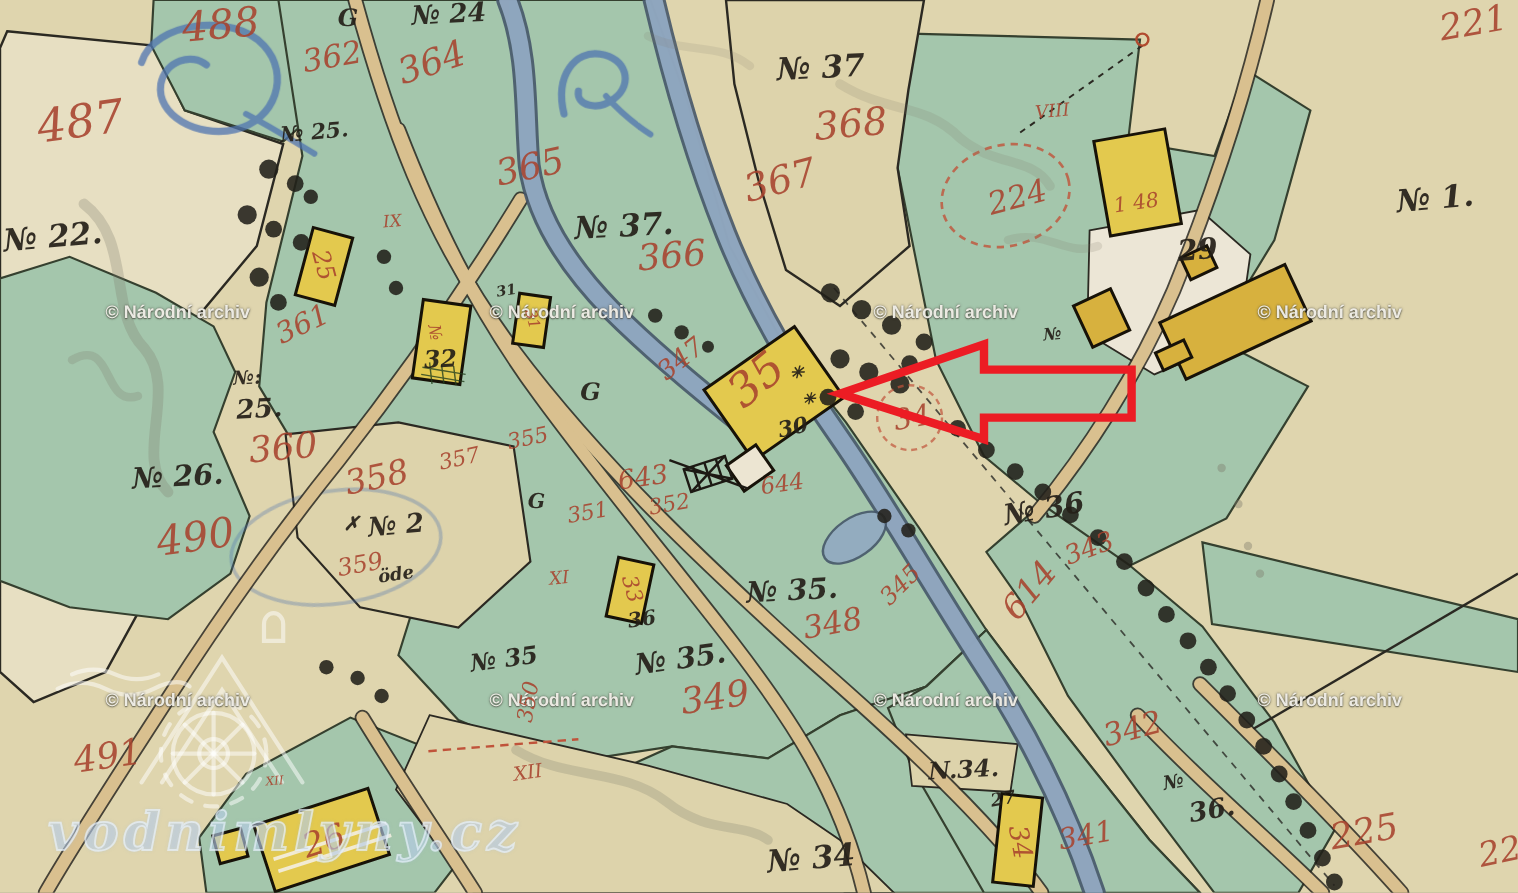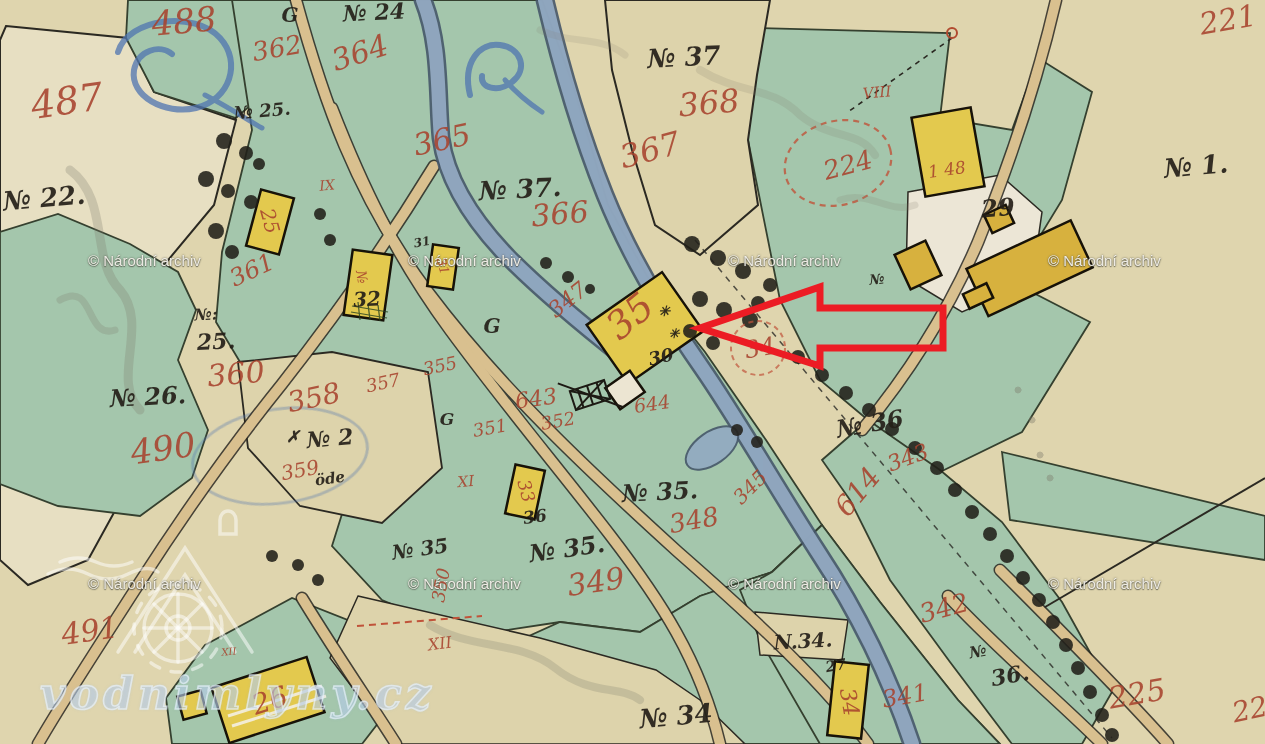--- a/index.html
+++ b/index.html
@@ -1,19 +1,19 @@
 <!DOCTYPE html>
 <html><head>
 <meta charset="utf-8">
 <style>
   html,body{margin:0;padding:0;background:#888;}
   .stage{position:relative;width:1265px;height:744px;overflow:hidden;background:#dcd2a9;font-family:"DejaVu Serif",serif;}
   svg{position:absolute;left:0;top:0;}
   .lbl{position:absolute;font-family:"DejaVu Serif",serif;font-style:italic;white-space:nowrap;pointer-events:none;line-height:1;}
-  .wm{position:absolute;font-family:"Liberation Sans",sans-serif;font-size:15px;color:rgba(248,246,240,0.92);text-shadow:0 0 2px rgba(70,70,60,0.9),0 1px 1px rgba(60,60,50,0.6);white-space:nowrap;pointer-events:none;}
+  .wm{position:absolute;font-family:"Liberation Sans",sans-serif;font-size:15px;color:rgba(248,246,240,0.92);text-shadow:0 0 2px rgba(70,70,60,0.9),0 1px 1px rgba(60,60,50,0.6);white-space:nowrap;pointer-events:none;font-weight:bold;}
   .wmsite{position:absolute;left:40px;top:668px;font-family:"DejaVu Serif",serif;font-style:italic;font-size:44px;letter-spacing:4px;color:rgba(205,220,240,0.30);-webkit-text-stroke:1.5px rgba(235,245,255,0.65);text-shadow:0 0 3px rgba(160,190,225,0.5);pointer-events:none;font-weight:bold;}
   .labels-layer,.wm-layer{position:absolute;left:0;top:0;width:100%;height:100%;}
 </style>
 </head>
 <body>
 
 <div class="stage">
 
   <svg width="1265" height="744" viewBox="0 0 1265 744">
 

